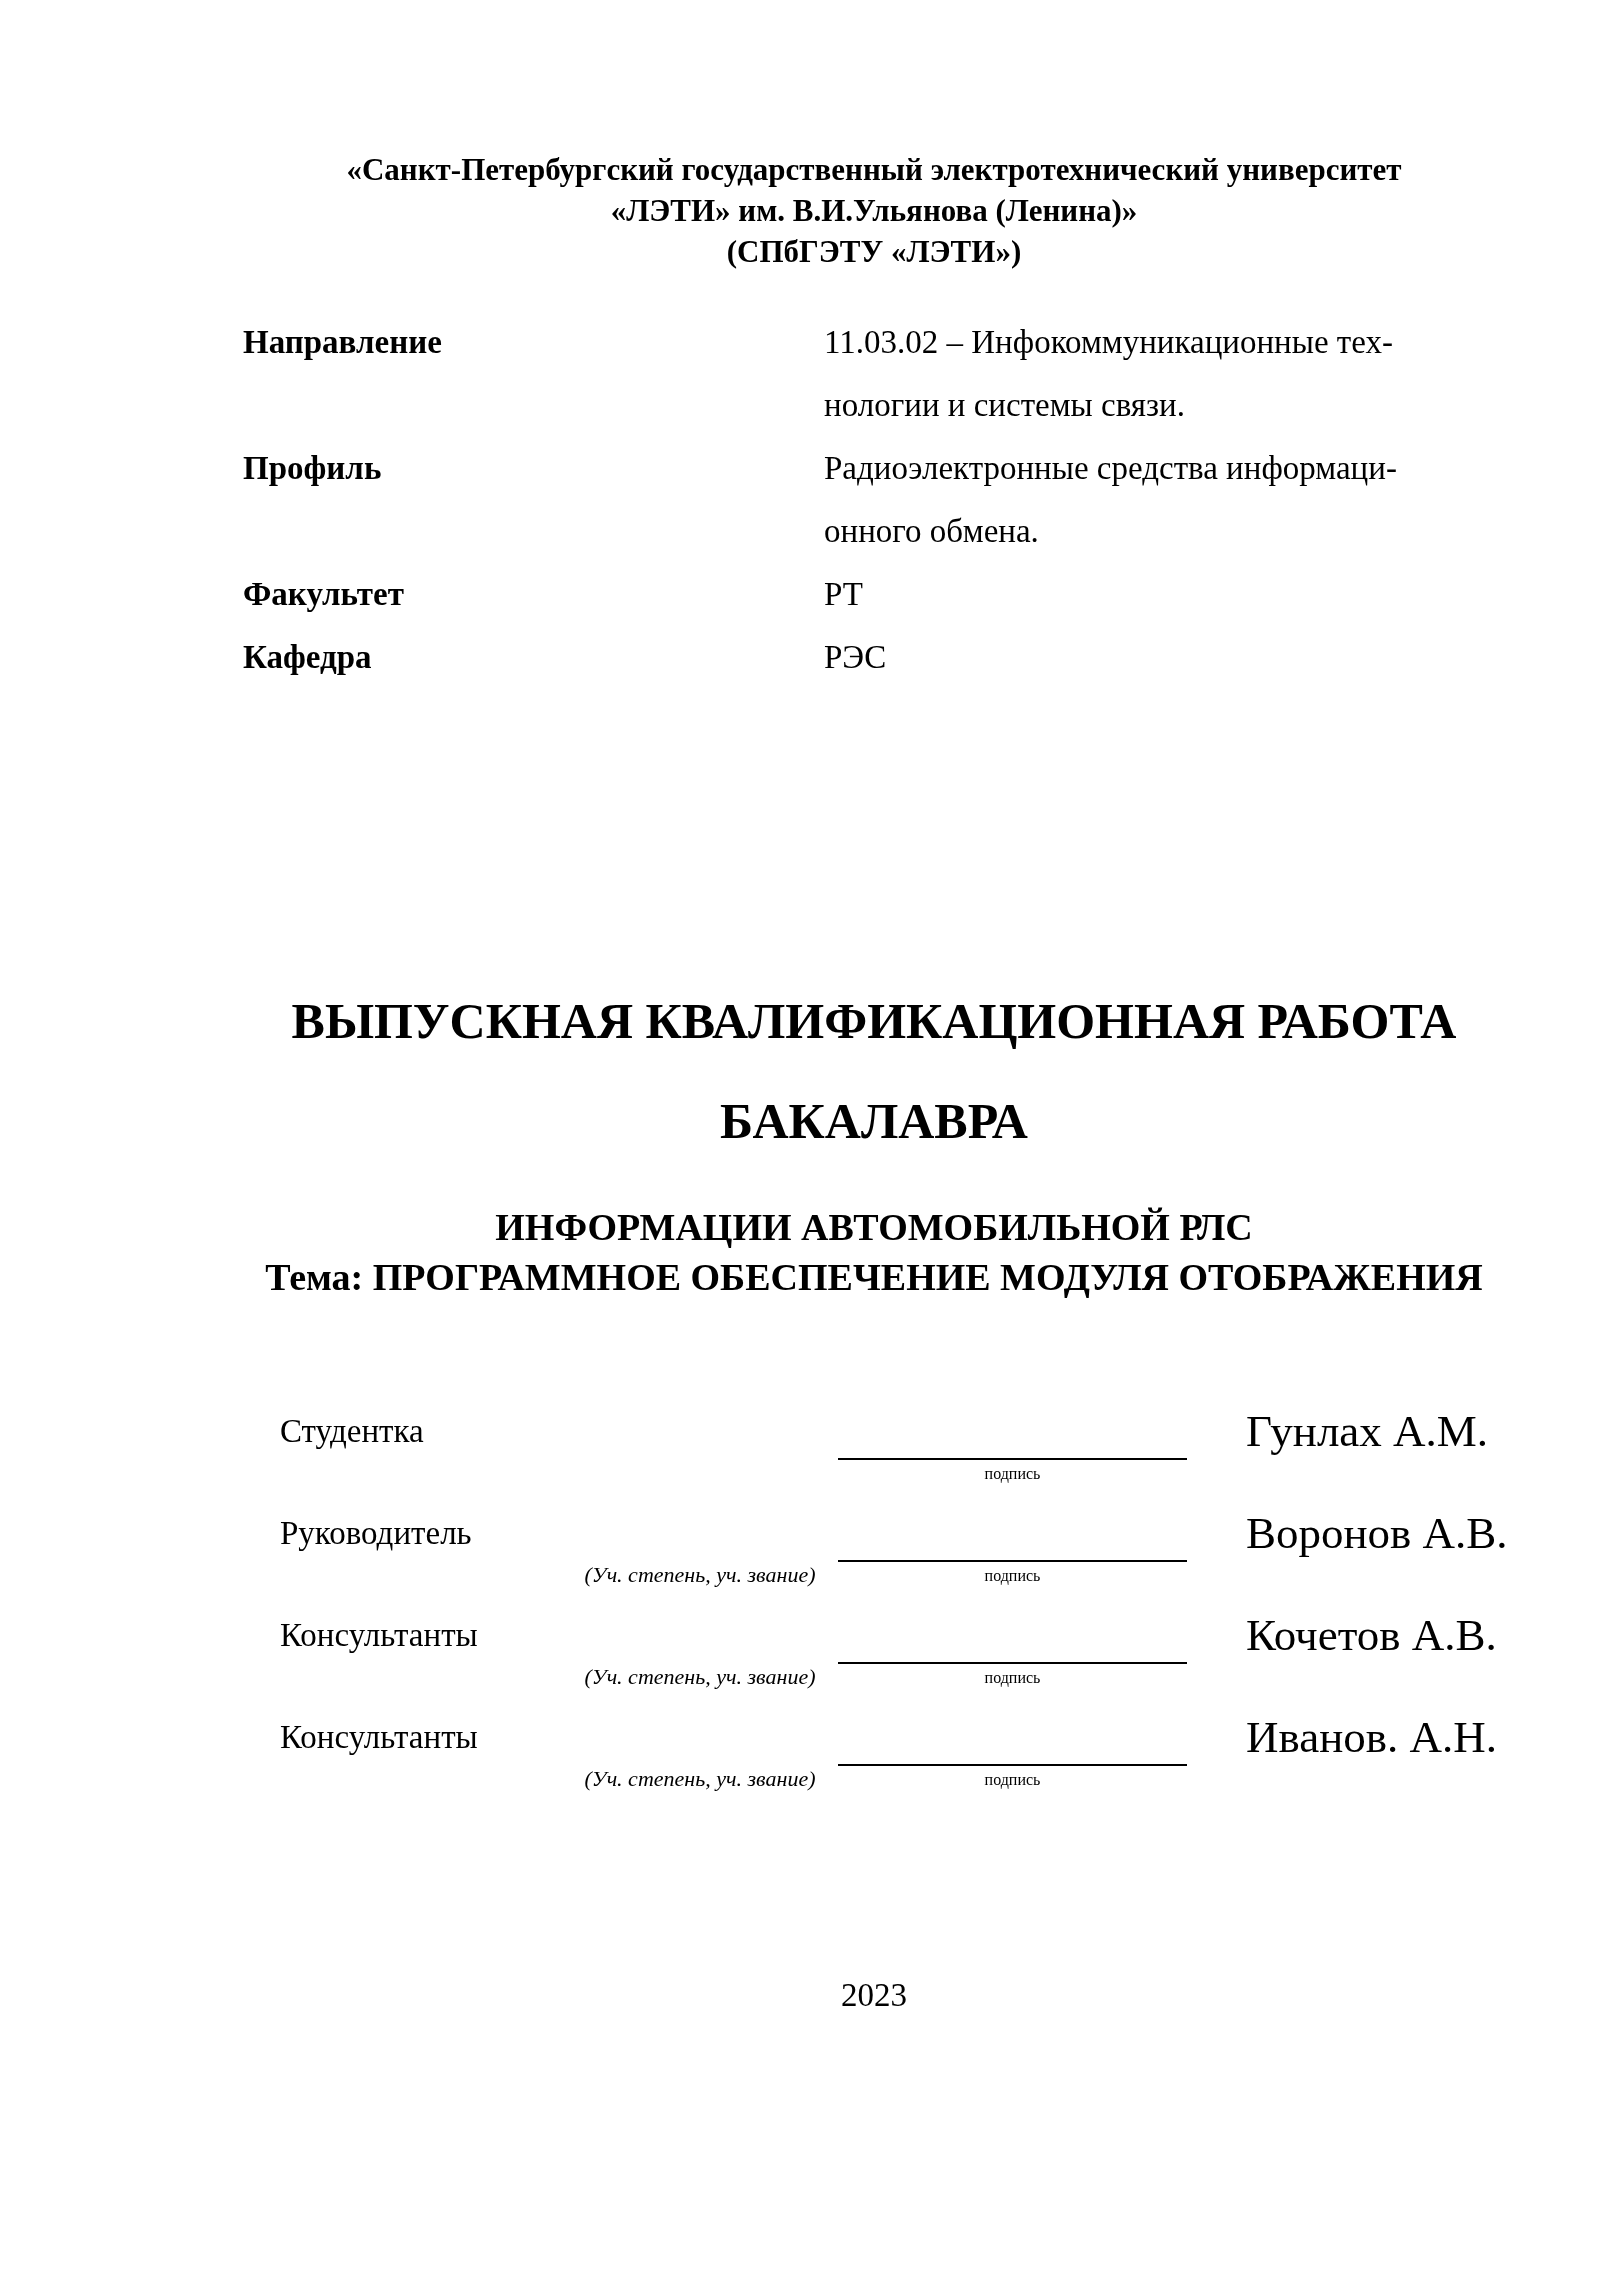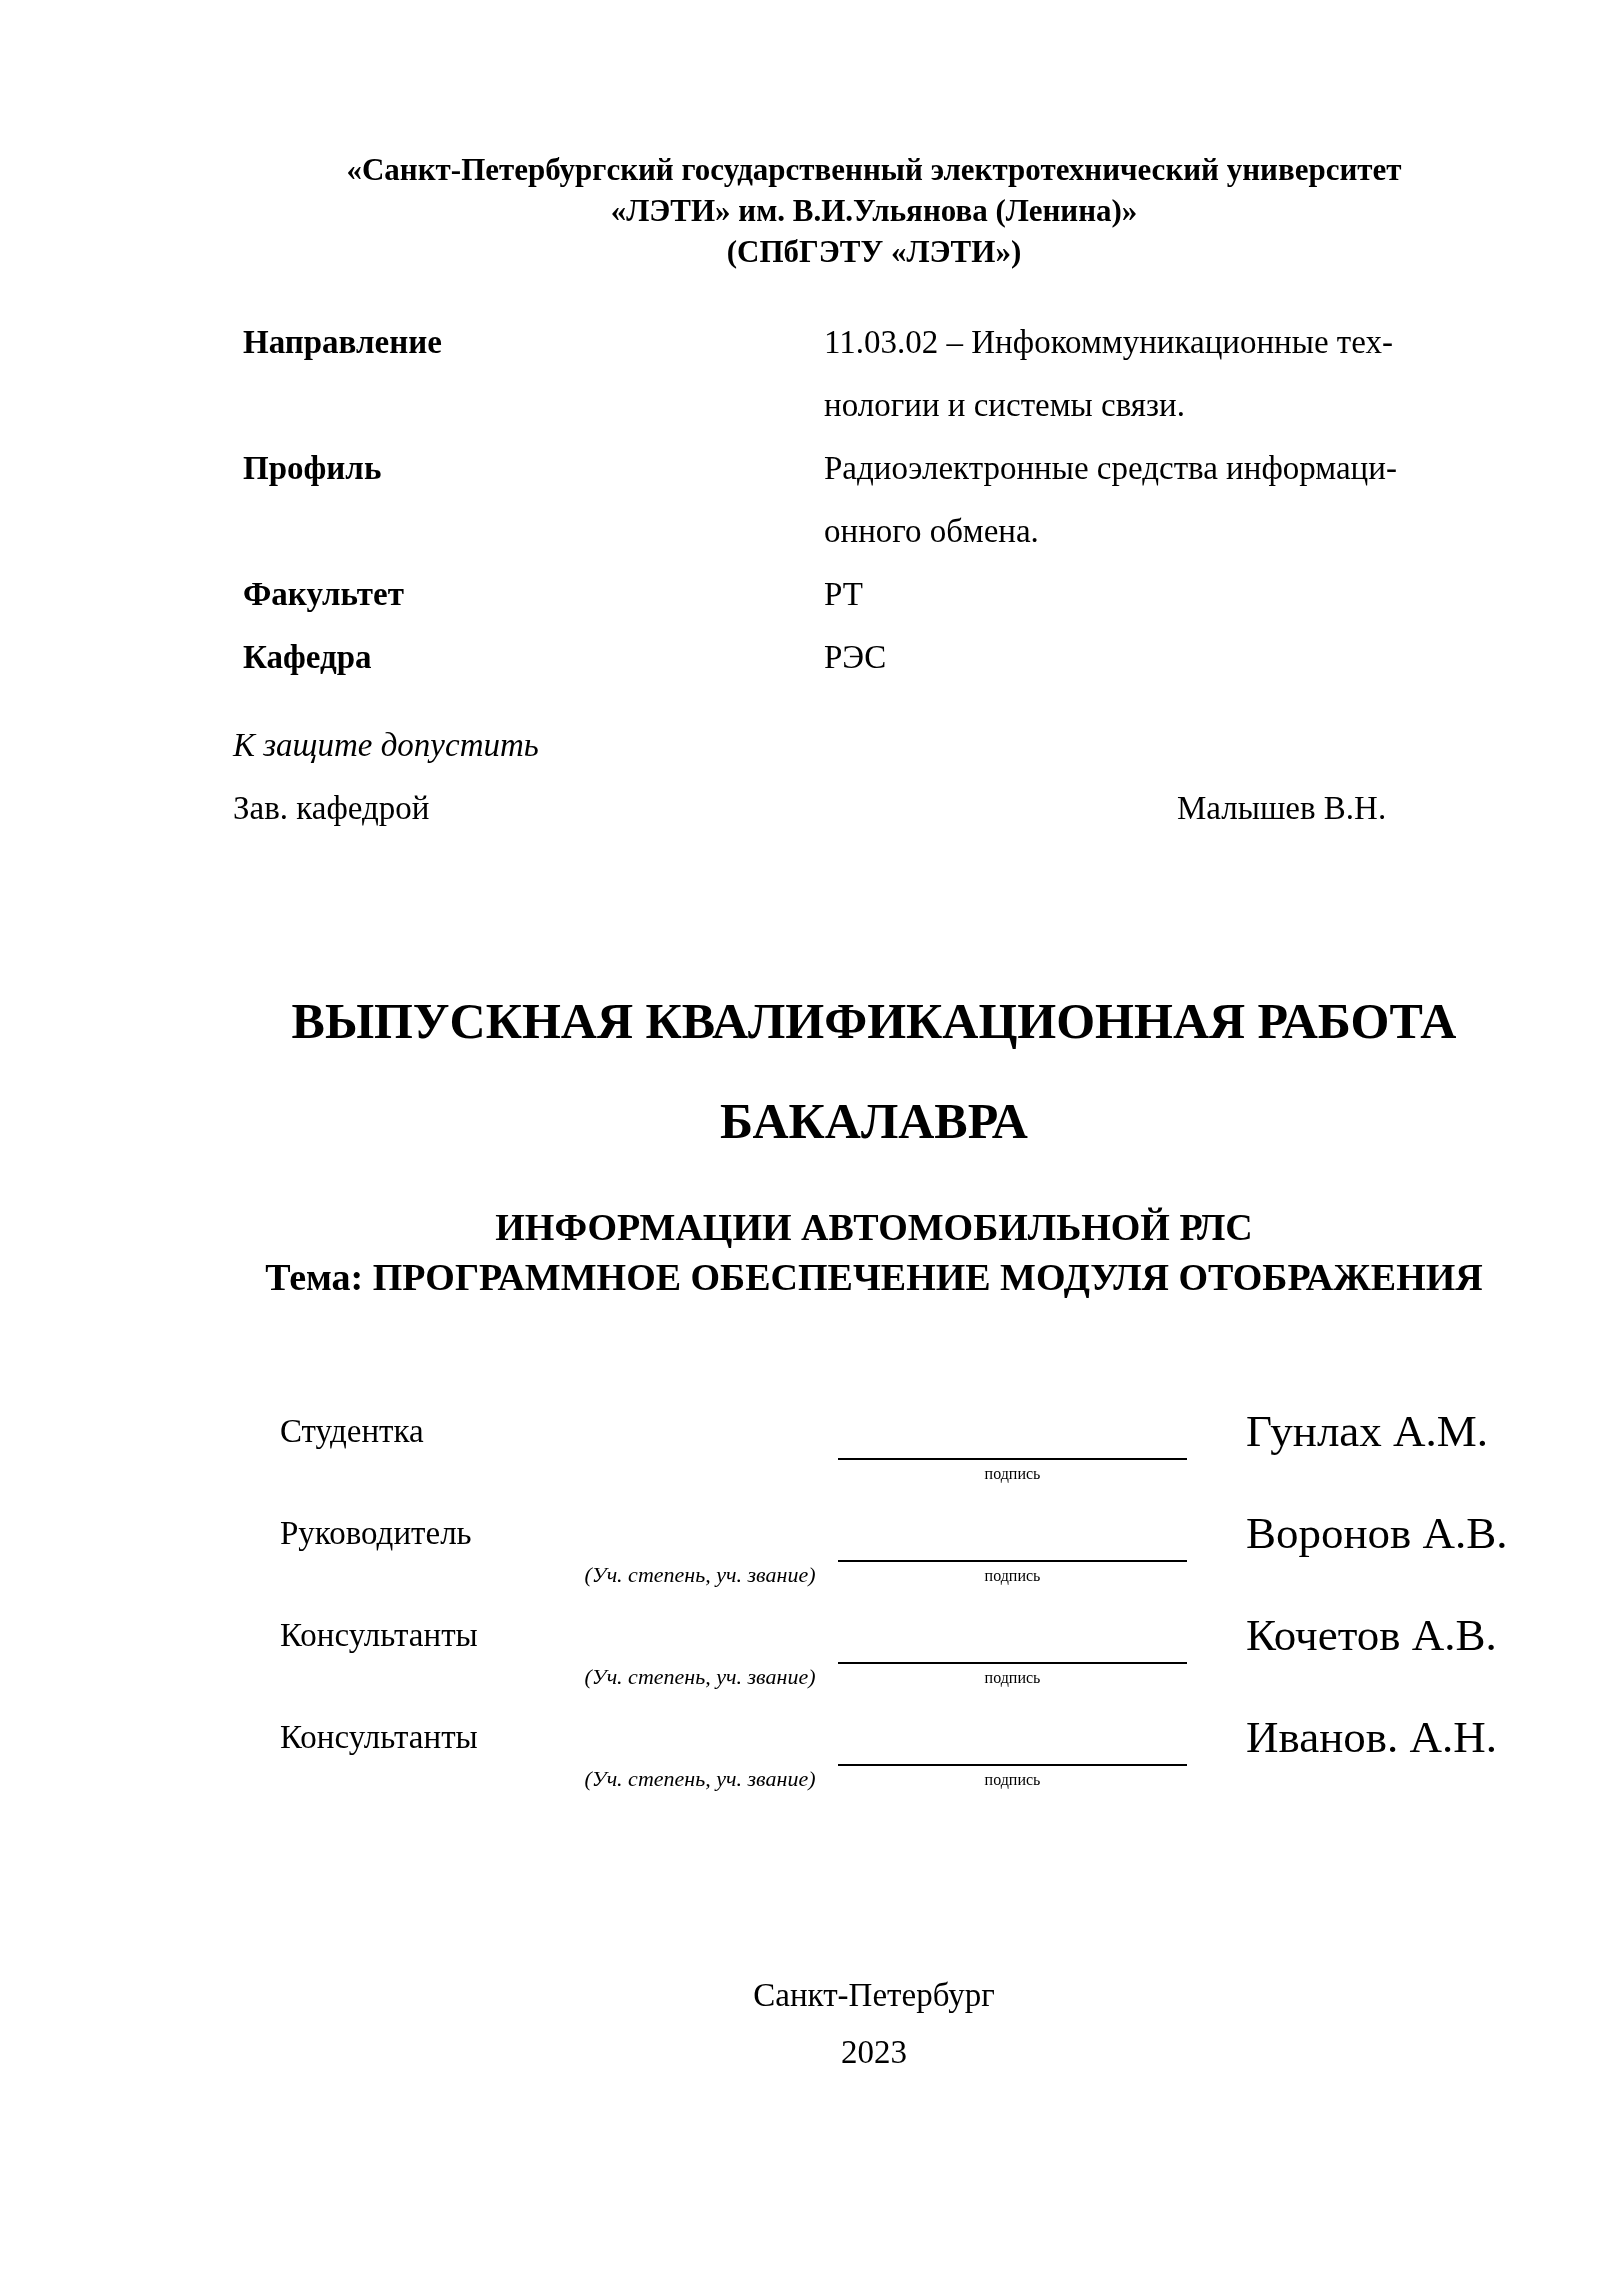--- a/index.html
+++ b/index.html
@@ -175,27 +175,20 @@
 нологии и системы связи.</div>
     <div class="label">Профиль</div>
     <div class="value">Радиоэлектронные средства информаци-
 онного обмена.</div>
     <div class="label">Факультет</div>
     <div class="value">РТ</div>
     <div class="label">Кафедра</div>
     <div class="value">РЭС</div>
   </div>
 
-  <div class="admission">
-    <div class="admission-phrase">К защите допустить</div>
-    <div class="admission-row">
-      <span>Зав. кафедрой</span>
-      <span class="admission-name">Малышев В.Н.</span>
-    </div>
-  </div>
 
   <div class="vkr-title">
     <div>ВЫПУСКНАЯ КВАЛИФИКАЦИОННАЯ РАБОТА</div>
     <div>БАКАЛАВРА</div>
   </div>
 
   <div class="theme">
     <div>ИНФОРМАЦИИ АВТОМОБИЛЬНОЙ РЛС</div>
     <div>Тема: ПРОГРАММНОЕ ОБЕСПЕЧЕНИЕ МОДУЛЯ ОТОБРАЖЕНИЯ</div>
   </div>
@@ -226,18 +219,17 @@
 
   <div class="sig-row sig-row-3">
     <span class="sig-role">Консультанты</span>
     <span class="sig-line"></span>
     <span class="sig-sign-label">подпись</span>
     <span class="sig-degree-label">(Уч. степень, уч. звание)</span>
     <span class="sig-name">Иванов. А.Н.</span>
   </div>
 
   <div class="footer">
-    <div>Санкт-Петербург</div>
     <div>2023</div>
   </div>
 
 </div>
 
 
 </body></html>

